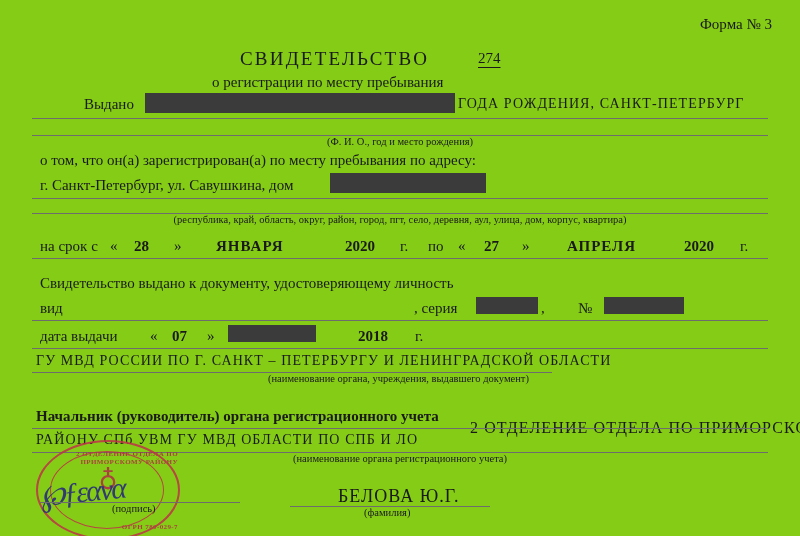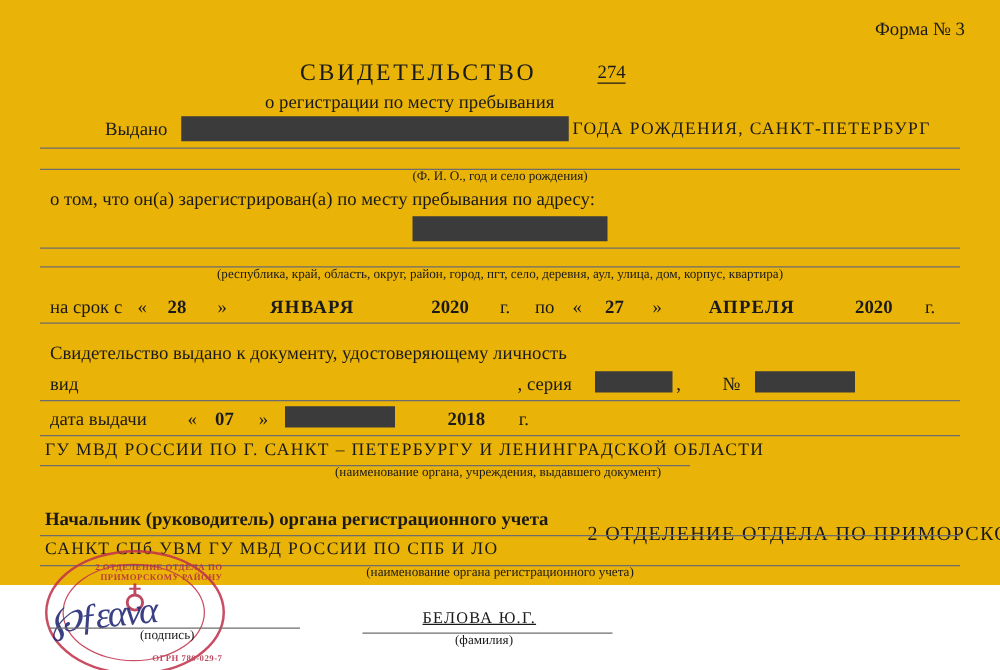--- a/index.html
+++ b/index.html
@@ -10,22 +10,22 @@
     width: 800px;
     height: 536px;
     background: #ffffff;
     font-family: "Liberation Serif", serif;
     color: #1a1a1a;
     overflow: hidden;
   }
   .page {
     position: relative;
     width: 800px;
-    height: 468px;
-    background: #eab308;
+    height: 536px;
+    background: #84cc16;
   }
   
   .form-no {
     position: absolute;
     top: 16px;
     right: 28px;
     font-size: 15px;
     font-family: "Liberation Serif", serif;
   }
   
@@ -140,45 +140,45 @@
     transform: rotate(-6deg);
     letter-spacing: -2px;
     opacity: .92;
   }
   .sig-caption {
     position: absolute;
     font-size: 10.5px;
   }
   .fam-name {
     position: absolute;
-    font-size: 13px;
+    font-size: 18px;
     letter-spacing: 1px;
-    text-decoration: underline;
   }
 </style>
 </head>
 <body>
 
 <div class="page">
 
   <div class="form-no">Форма № 3</div>
 
   <div class="title">СВИДЕТЕЛЬСТВО</div>
   <div class="doc-number">274</div>
   <div class="subtitle">о регистрации по месту пребывания</div>
 
   <div class="lbl" style="top:96px;left:84px;">Выдано</div>
   <div class="redact" style="top:93px;left:145px;width:310px;height:20px;"></div>
   <div class="lbl sp" style="top:96px;left:458px;font-size:14px;">ГОДА РОЖДЕНИЯ, САНКТ-ПЕТЕРБУРГ</div>
   <div class="rule" style="top:118px;left:32px;width:736px;"></div>
 
   <div class="rule" style="top:135px;left:32px;width:736px;"></div>
-  <div class="caption" style="top:136px;"><span>(Ф. И. О., год и село рождения)</span></div>
+  <div class="caption" style="top:136px;"><span>(Ф. И. О., год и место рождения)</span></div>
 
   <div class="lbl" style="top:152px;left:40px;">о том, что он(а) зарегистрирован(а) по месту пребывания по адресу:</div>
+  <div class="lbl" style="top:177px;left:40px;">г. Санкт-Петербург, ул. Савушкина, дом</div>
   <div class="redact" style="top:173px;left:330px;width:156px;height:20px;"></div>
   <div class="rule" style="top:198px;left:32px;width:736px;"></div>
 
   <div class="rule" style="top:213px;left:32px;width:736px;"></div>
   <div class="caption" style="top:214px;"><span>(республика, край, область, округ, район, город, пгт, село, деревня, аул, улица, дом, корпус, квартира)</span></div>
 
   <div class="lbl" style="top:238px;left:40px;">на срок с</div>
   <div class="lbl" style="top:238px;left:110px;">«</div>
   <div class="lbl" style="top:238px;left:134px;font-weight:bold;">28</div>
   <div class="lbl" style="top:238px;left:174px;">»</div>
@@ -214,21 +214,21 @@
   <div class="rule" style="top:348px;left:32px;width:736px;"></div>
 
   <div class="lbl sp" style="top:353px;left:36px;font-size:14px;">ГУ  МВД  РОССИИ  ПО  Г. САНКТ – ПЕТЕРБУРГУ  И  ЛЕНИНГРАДСКОЙ  ОБЛАСТИ</div>
   <div class="rule" style="top:372px;left:32px;width:520px;"></div>
   <div class="lbl small" style="top:373px;left:268px;">(наименование органа, учреждения, выдавшего документ)</div>
 
   <div class="lbl" style="top:408px;left:36px;font-weight:bold;">Начальник (руководитель) органа регистрационного учета</div>
   <div class="lbl sp" style="top:419px;left:470px;font-size:16px;">2 ОТДЕЛЕНИЕ ОТДЕЛА  ПО ПРИМОРСКОМУ</div>
   <div class="rule" style="top:428px;left:32px;width:736px;"></div>
 
-  <div class="lbl sp" style="top:432px;left:36px;font-size:14px;">САНКТ СПб УВМ  ГУ  МВД  РОССИИ  ПО СПБ  И  ЛО</div>
+  <div class="lbl sp" style="top:432px;left:36px;font-size:14px;">РАЙОНУ СПб УВМ  ГУ  МВД  ОБЛАСТИ  ПО СПБ  И  ЛО</div>
   <div class="rule" style="top:452px;left:32px;width:736px;"></div>
   <div class="caption" style="top:453px;"><span>(наименование органа регистрационного учета)</span></div>
 
   <div class="stamp">
     <div class="stamp-inner"></div>
     <div class="stamp-txt" style="top:8px;">2 ОТДЕЛЕНИЕ ОТДЕЛА ПО ПРИМОРСКОМУ РАЙОНУ</div>
     <div class="stamp-eagle">♁</div>
     <div class="stamp-txt" style="bottom:7px;">ОГРН 780-029-7</div>
   </div>
   <div class="signature">℘ƒεανα</div>

